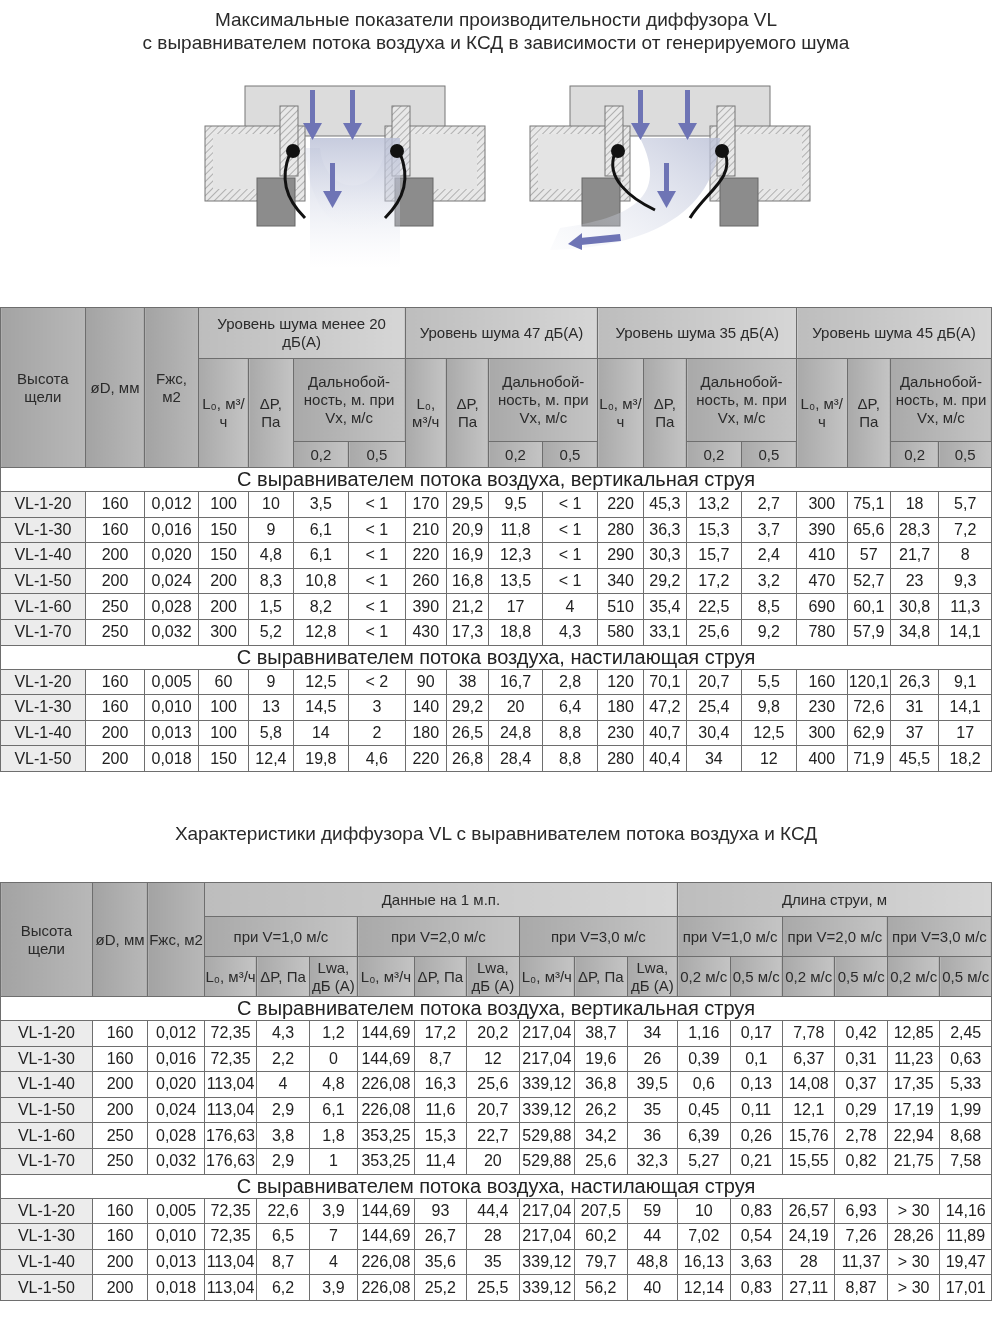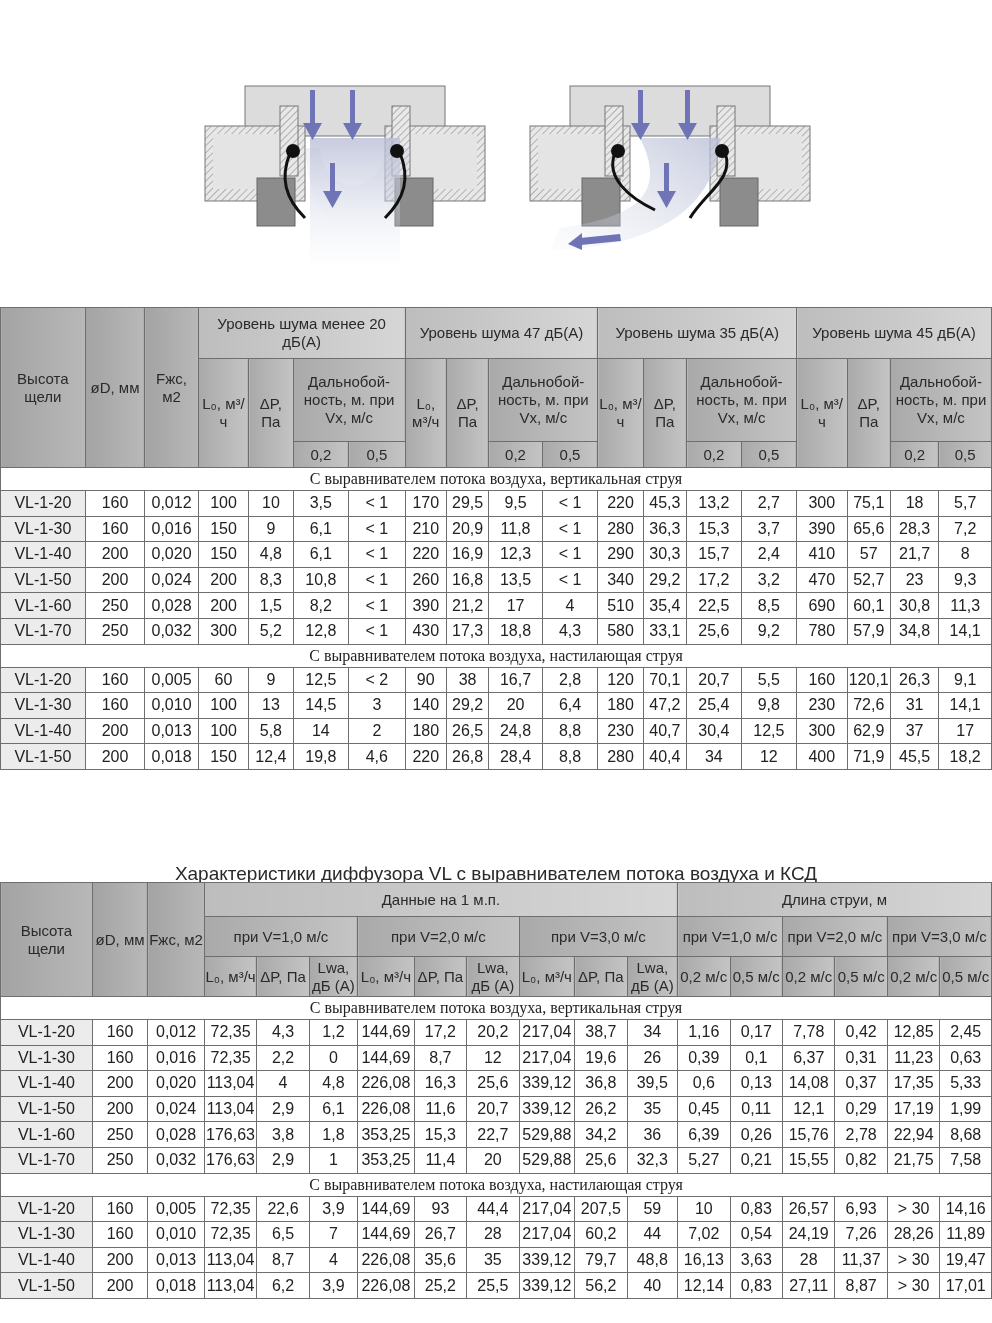--- a/index.html
+++ b/index.html
@@ -1,40 +1,42 @@
 <!DOCTYPE html>
 <html><head>
 <meta charset="utf-8">
 <style>
   html, body { margin:0; padding:0; background:#ffffff; }
   body { width:992px; height:1323px; position:relative; overflow:hidden;
          font-family:"Liberation Sans", "DejaVu Sans", sans-serif; color:#222; }
   .title { position:absolute; left:0; width:992px; text-align:center;
            font-size:19px; line-height:23px; color:#2a2a2a; }
   .title1 { top:8px; }
-  .title2 { top:862px; }
+  .title2 { top:822px; }
   .illus { position:absolute; top:78px; width:320px; height:190px; }
   .illus1 { left:195px; }
   .illus2 { left:520px; }
   table { position:absolute; left:0; border-collapse:collapse; table-layout:fixed; }
   td, th { border:1px solid #6e6e6e; text-align:center; vertical-align:middle;
            padding:0; font-weight:normal; overflow:hidden; white-space:nowrap; }
   th { background:linear-gradient(90deg,#a9a9a9,#c4c4c4); font-size:15px; line-height:18px; color:#2a2a2a; white-space:normal; }
   th.dark { background:linear-gradient(90deg,#a3a3a3,#b8b8b8); }
   th.grp { background:linear-gradient(90deg,#bdbdbd,#d6d6d6); }
   td { font-size:16px; height:24.6px; background:#fff; color:#222; }
   td.model { background:#ececec; }
-  td.section { font-size:16px; height:22px; background:#fff; border-left:1px solid #6e6e6e; border-right:1px solid #6e6e6e;font-family:Liberation Serif, serif; }
+  td.section { font-size:20px; height:22px; background:#fff; border-left:1px solid #6e6e6e; border-right:1px solid #6e6e6e; }
   #t1 { top:307px; width:992px; }
   #t2 { top:882px; width:992px; }
 </style>
 </head>
 <body>
 
 <div class="title title1">
+  <div>Максимальные показатели производительности диффузора VL</div>
+  <div>с выравнивателем потока воздуха и КСД в зависимости от генерируемого шума</div>
 </div>
 
 <svg class="illus illus1" viewBox="0 0 320 190">
   <defs>
     <pattern id="hatch" width="5" height="5" patternUnits="userSpaceOnUse" patternTransform="rotate(45)">
       <rect width="5" height="5" fill="#e8e8e8"></rect>
       <line x1="0" y1="0" x2="0" y2="5" stroke="#8a8a8a" stroke-width="1.2"></line>
     </pattern>
     <linearGradient id="jet1" x1="0" y1="0" x2="0" y2="1">
       <stop offset="0" stop-color="#b9bfd6" stop-opacity="0.8"></stop>

